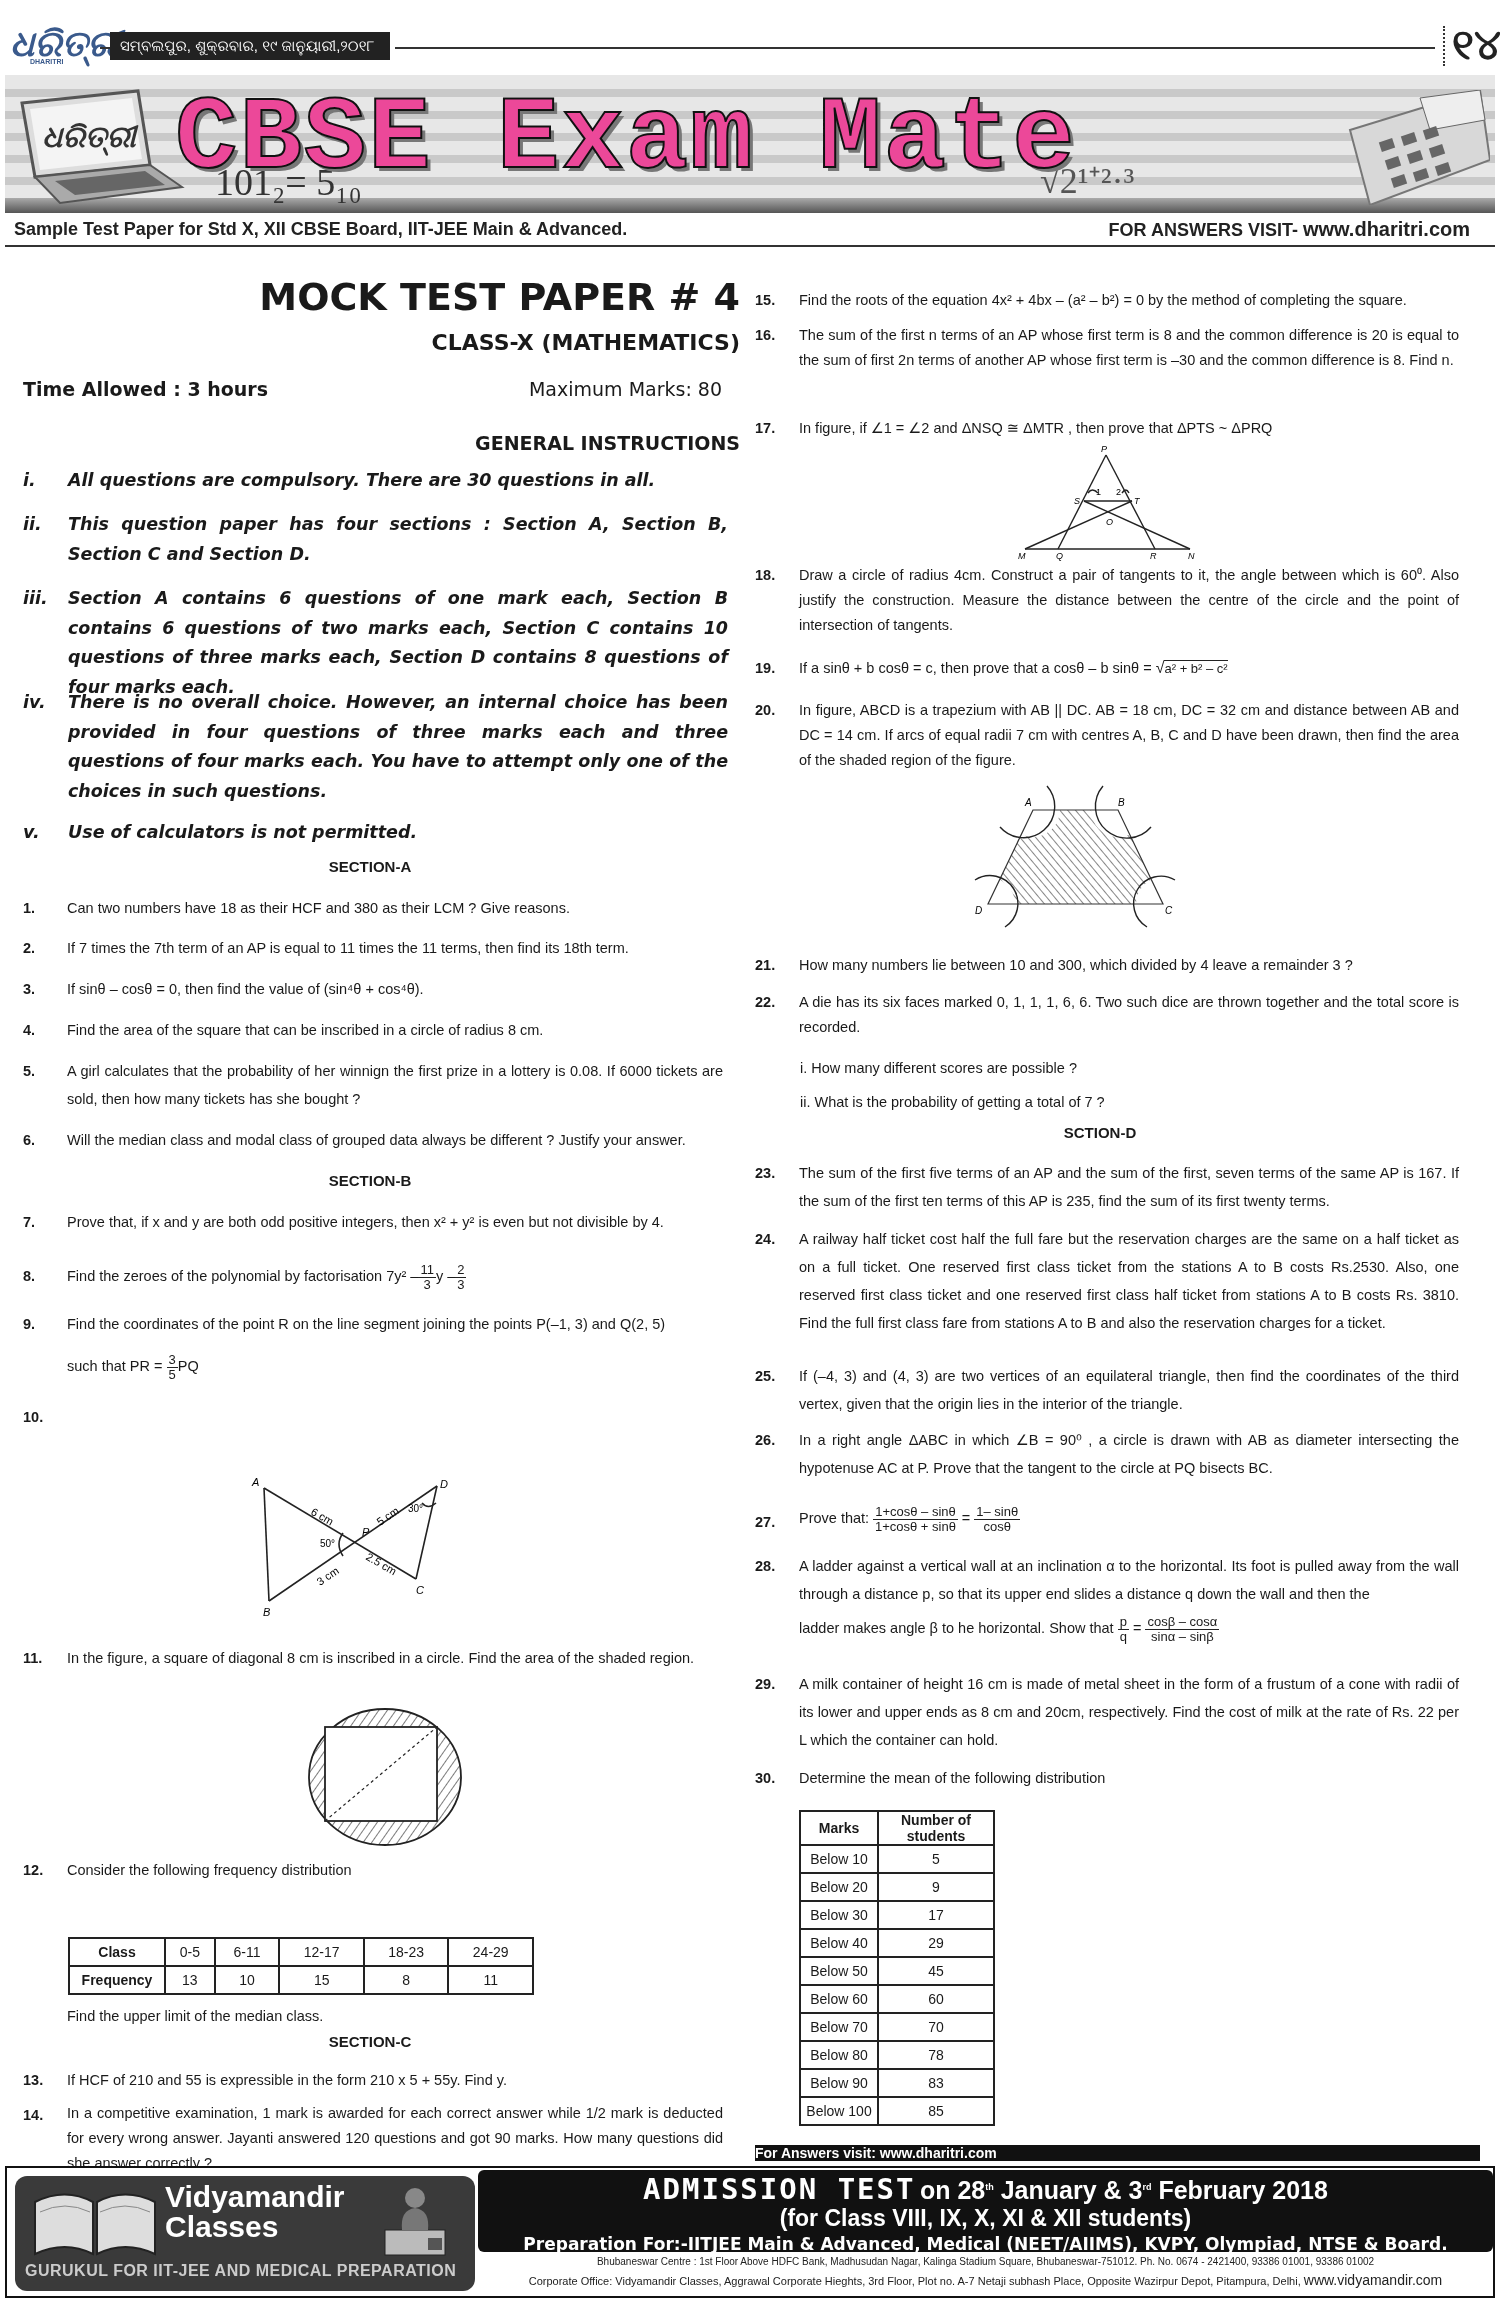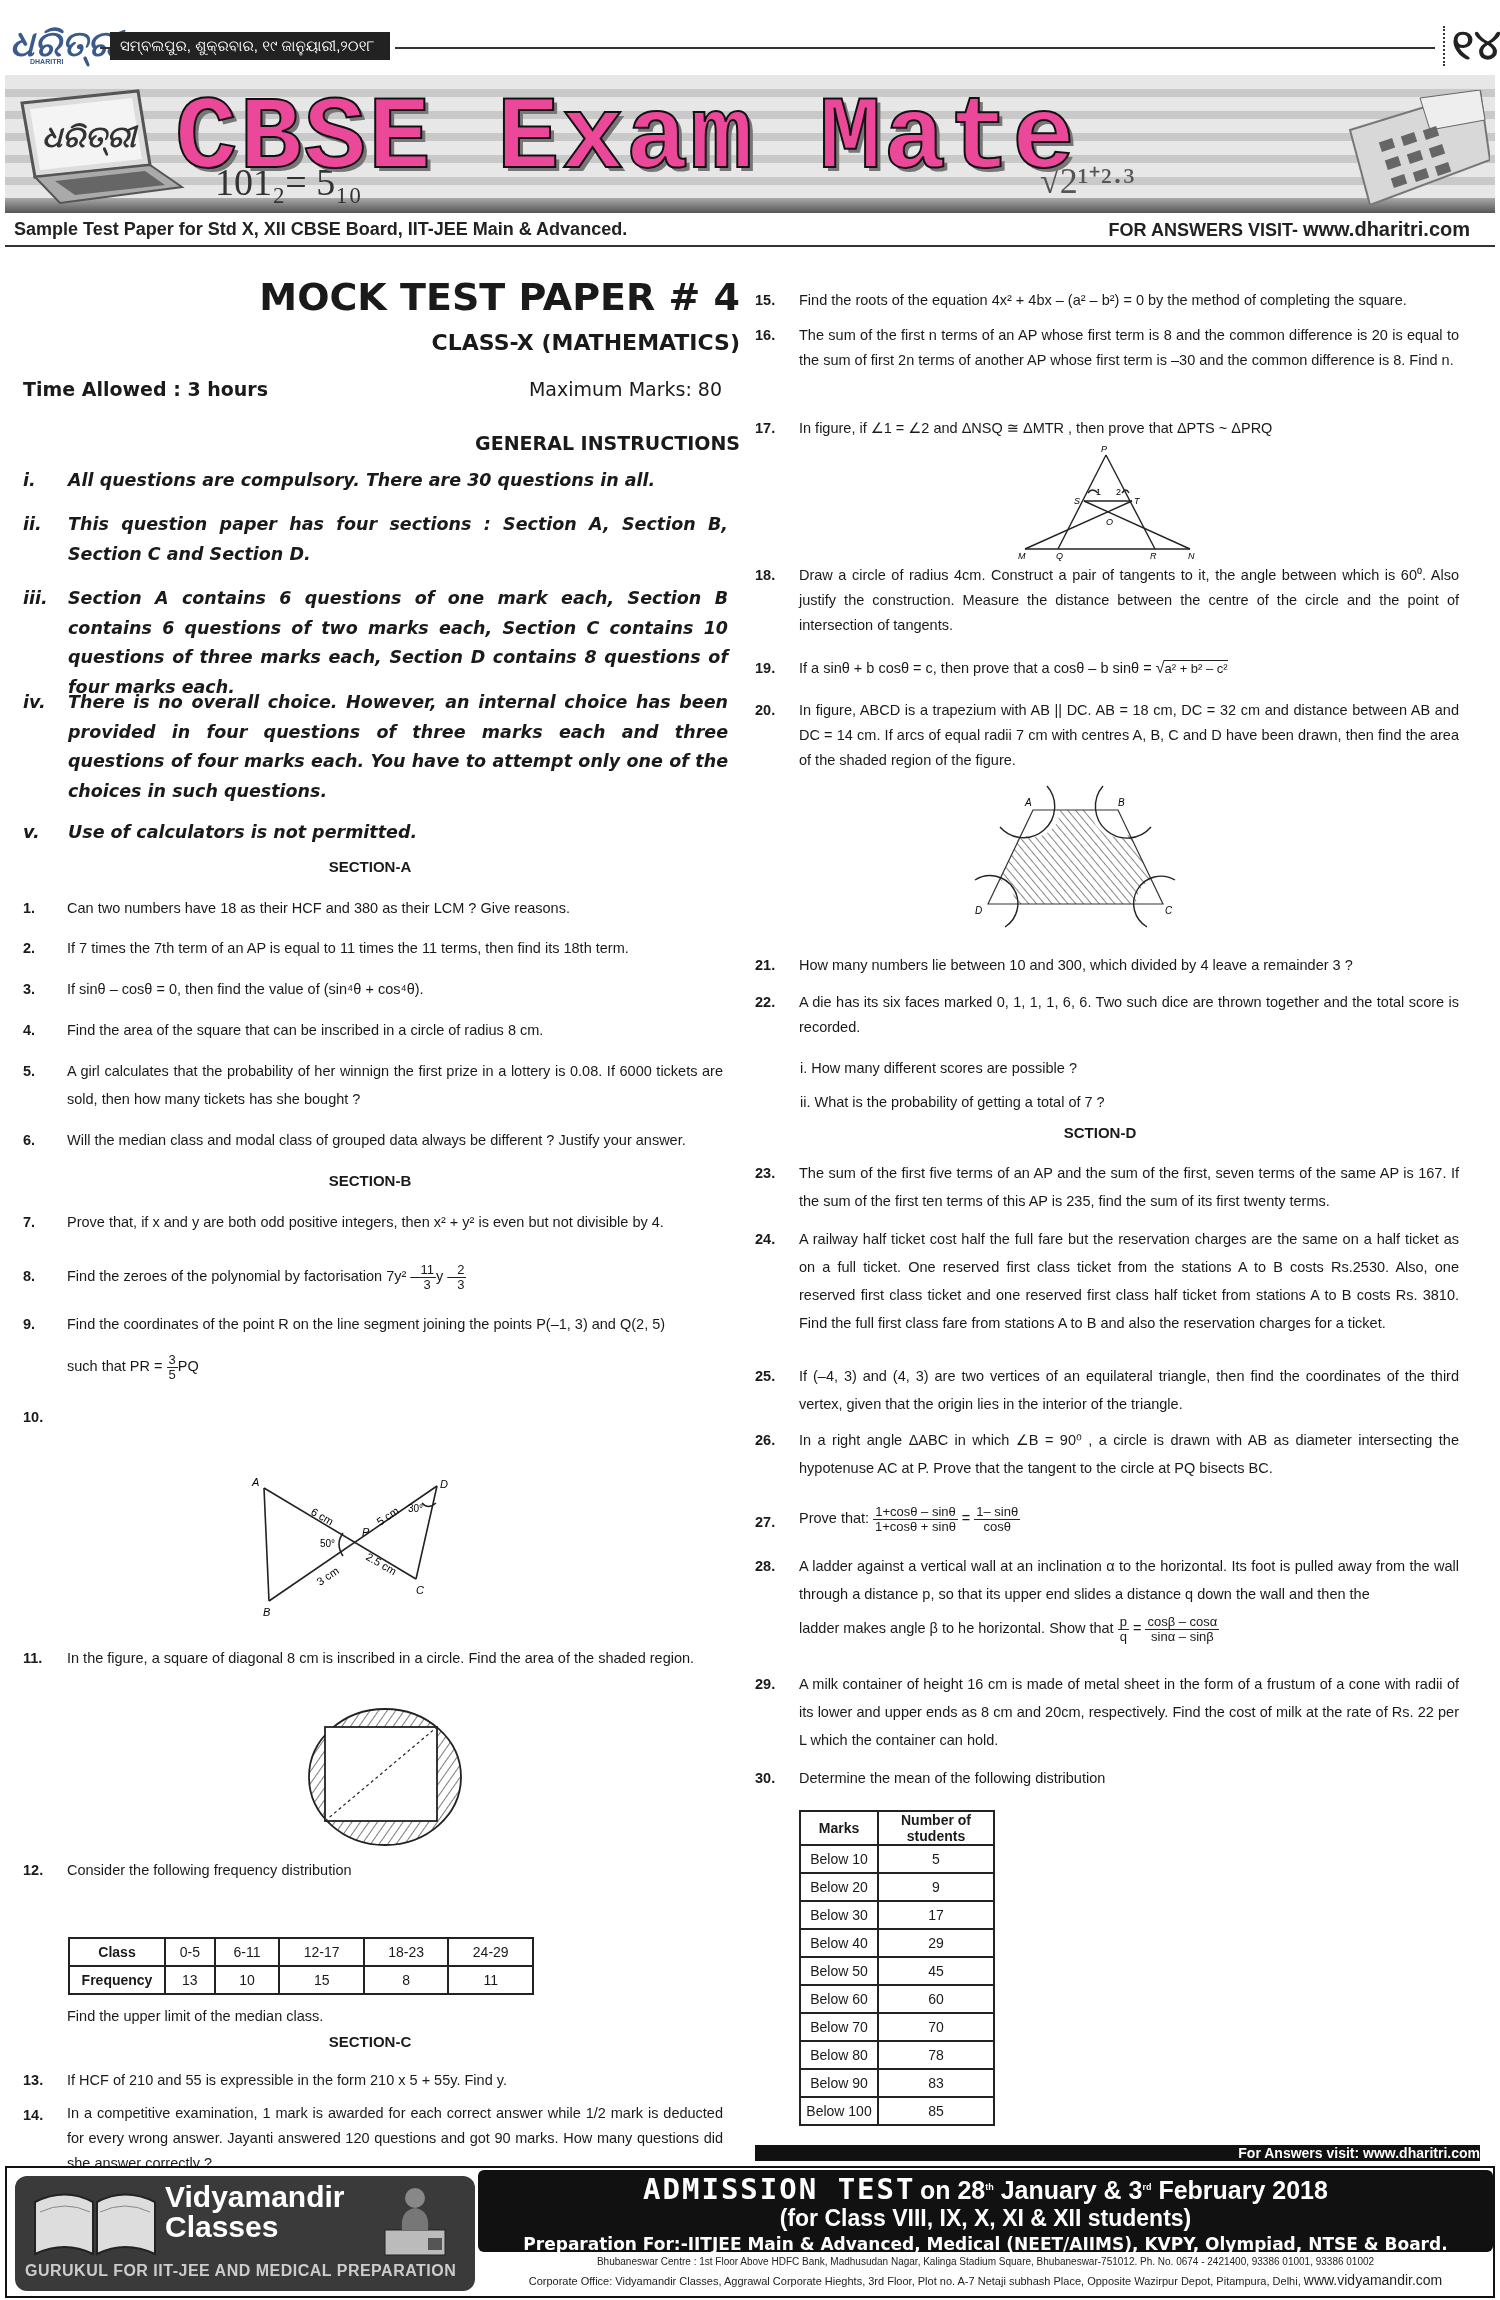--- a/index.html
+++ b/index.html
@@ -32,21 +32,21 @@
 .instr{position:absolute;font-family:"DejaVu Sans",sans-serif;font-style:italic;font-weight:bold;font-size:17.5px;line-height:29.5px}
 .instr .n{position:absolute;left:0;top:0}
 .instr .t{position:absolute;left:45px;top:0;width:660px;text-align:justify}
 table.t{border-collapse:collapse;font-size:14px}
 table.t td{border:2px solid #222;text-align:center;height:28px}
 .frac{display:inline-block;vertical-align:middle;text-align:center;font-size:13px;line-height:14px}
 .frac span{display:block}
 .frac .num{border-bottom:1px solid #222;padding:0 2px}
 sup{font-size:9px}
 
-#ans-bar{left:755px;top:2145px;width:725px;height:16px;background:#111;color:#fff;font-size:14px;font-weight:bold;text-align:right;line-height:16px}
+#ans-bar{left:755px;top:2145px;width:725px;height:16px;background:#111;color:#fff;font-size:14px;font-weight:bold;text-align:left;line-height:16px}
 #ad{left:5px;top:2166px;width:1490px;height:132px;border:2px solid #111;background:#fff}
 #ad-left{left:15px;top:2176px;width:460px;height:115px;background:#3a3a3a;border-radius:12px}
 #ad-name1{left:165px;top:2180px;font-size:30px;font-weight:bold;color:#fff}
 #ad-name2{left:165px;top:2210px;font-size:30px;font-weight:bold;color:#fff}
 #ad-tag{left:25px;top:2262px;font-size:16px;font-weight:bold;color:#ccc;letter-spacing:.5px}
 #ad-right{left:478px;top:2170px;width:1015px;height:82px;background:#111;border-radius:6px}
 #ad-h1{left:478px;top:2172px;width:1015px;text-align:center;color:#fff;font-weight:bold;white-space:nowrap}
 #ad-h1 .big{font-family:"DejaVu Sans Mono",monospace;font-size:29px;letter-spacing:2px}
 #ad-h1 .sm{font-size:25px}
 #ad-h2{left:478px;top:2205px;width:1015px;text-align:center;color:#fff;font-size:23px;font-weight:bold}

